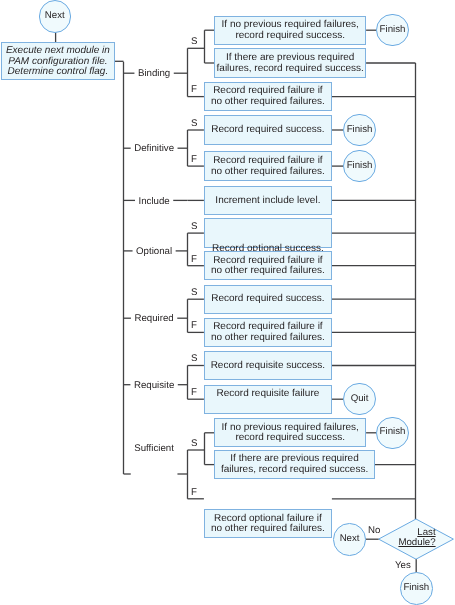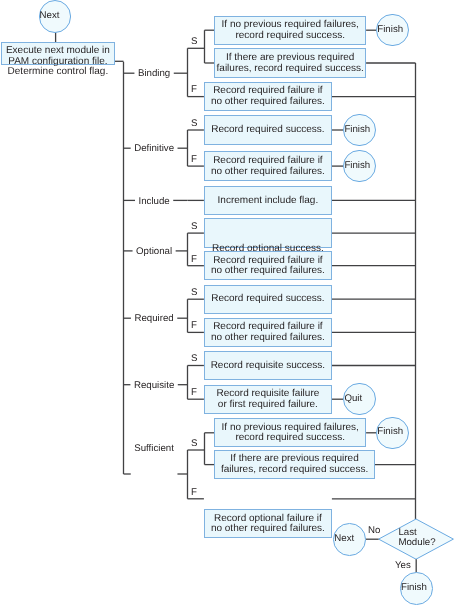--- a/index.html
+++ b/index.html
@@ -9,21 +9,21 @@
   #stage{position:absolute;left:0;top:0;width:455px;height:605px;}
   svg#wires{position:absolute;left:0;top:0;width:455px;height:605px;}
   .node{position:absolute;box-sizing:border-box;
         background:#e9f7fc;border:1px solid #7fb2e0;
         font-size:10px;line-height:10.7px;color:#231f20;
         text-align:center;white-space:nowrap;}
   .node span{display:block;position:absolute;left:0;right:0;}
   .term{position:absolute;box-sizing:border-box;border-radius:50%;
         background:#f0fafd;border:1px solid #6aaae2;
         font-size:9.7px;line-height:10.7px;color:#231f20;
-        white-space:nowrap;}
+        text-align:center;white-space:nowrap;}
   .glabel{position:absolute;font-size:9.7px;line-height:10.7px;
           color:#231f20;white-space:nowrap;}
 </style>
 </head>
 <body>
 
 <div id="stage">
   <svg id="wires" viewBox="0 0 455 605" xmlns="http://www.w3.org/2000/svg">
       <path d="M55.6 32.3 L55.6 42.2" stroke="#414143" stroke-width="1.3" fill="none"></path>
       <path d="M114.2 61.3 L123.5 61.3" stroke="#414143" stroke-width="1.3" fill="none"></path>
@@ -81,21 +81,21 @@
       <path d="M331.9 332.4 L415.5 332.4" stroke="#414143" stroke-width="1.3" fill="none"></path>
       <path d="M331.9 365.5 L415.5 365.5" stroke="#414143" stroke-width="1.3" fill="none"></path>
       <path d="M374.8 464.6 L415.5 464.6" stroke="#414143" stroke-width="1.3" fill="none"></path>
       <path d="M331.9 498.8 L415.5 498.8" stroke="#414143" stroke-width="1.3" fill="none"></path>
       <path d="M415.5 63 L415.5 519" stroke="#414143" stroke-width="1.3" fill="none"></path>
       <path d="M378.6 539.1 L416 519 L453.4 539.1 L416 559.2 Z" fill="#f0fafd" stroke="#6aaae2" stroke-width="1"></path>
       <path d="M378.6 539.2 L365.6 539.2" stroke="#414143" stroke-width="1.3" fill="none"></path>
       <path d="M416.2 559.2 L416.2 572.5" stroke="#414143" stroke-width="1.3" fill="none"></path>
     </svg>
 <div class="term" style="left: 38.5px; top: 0.2px; width: 32.6px; height: 32.6px; padding-top: 9.95px;"><span>Next</span></div>
-    <div class="node" style="left: 1.1px; top: 42.4px; width: 113.6px; height: 23px;">
+    <div class="node" style="left: 1.1px; top: 42.4px; width: 113.6px; height: 38px; font-style: italic;">
       <span style="top: 2.7px;">Execute next module in</span>
       <span style="top: 13.4px;">PAM configuration file.</span>
       <span style="top: 24.1px;">Determine control flag.</span>
     </div>
     <div class="glabel" style="left: 154.1px; top: 69.3px; transform: translateX(-50%);">Binding</div>
     <div class="glabel" style="left: 154.1px; top: 144.3px; transform: translateX(-50%);">Definitive</div>
     <div class="glabel" style="left: 154.1px; top: 196.5px; transform: translateX(-50%);">Include</div>
     <div class="glabel" style="left: 154.1px; top: 247px; transform: translateX(-50%);">Optional</div>
     <div class="glabel" style="left: 154.1px; top: 314.3px; transform: translateX(-50%);">Required</div>
     <div class="glabel" style="left: 154.1px; top: 380.8px; transform: translateX(-50%);">Requisite</div>
@@ -110,21 +110,21 @@
     <div class="glabel" style="left: 190.9px; top: 321.2px;">F</div>
     <div class="glabel" style="left: 190.9px; top: 354.3px;">S</div>
     <div class="glabel" style="left: 190.9px; top: 388px;">F</div>
     <div class="glabel" style="left: 190.9px; top: 438.8px;">S</div>
     <div class="glabel" style="left: 190.9px; top: 487.6px;">F</div>
     <div class="term" style="left: 376.3px; top: 14px; width: 32.4px; height: 32.4px; padding-top: 9.85px;"><span>Finish</span></div>
     <div class="term" style="left: 343.4px; top: 113.8px; width: 32.4px; height: 32.4px; padding-top: 9.85px;"><span>Finish</span></div>
     <div class="term" style="left: 343.4px; top: 149.9px; width: 32.4px; height: 32.4px; padding-top: 9.85px;"><span>Finish</span></div>
     <div class="term" style="left: 343.4px; top: 383px; width: 32.4px; height: 32.4px; padding-top: 9.85px;"><span>Quit</span></div>
     <div class="term" style="left: 376.3px; top: 416.6px; width: 32.4px; height: 32.4px; padding-top: 9.85px;"><span>Finish</span></div>
-    <div class="glabel" style="left: 417px; top: 527.5px; transform: translateX(-50%); text-align: left;">
+    <div class="glabel" style="left: 417px; top: 527.5px; transform: translateX(-50%); text-align: right; text-decoration: underline;">
       <div>Last</div>
       <div>Module?</div>
     </div>
     <div class="term" style="left: 333.3px; top: 523px; width: 32.6px; height: 32.6px; padding-top: 9.95px;"><span>Next</span></div>
     <div class="glabel" style="left: 380.4px; top: 526px; transform: translateX(-100%);">No</div>
     <div class="term" style="left: 400px; top: 572.2px; width: 32.6px; height: 32.6px; padding-top: 9.95px;"><span>Finish</span></div>
     <div class="glabel" style="left: 410.8px; top: 560.9px; transform: translateX(-100%);">Yes</div>
     <div class="node" style="left: 214.3px; top: 15.55px; width: 151.8px; height: 29.3px;">
       <span style="top: 3.55px;">If no previous required failures,</span>
       <span style="top: 14.25px;">record required success.</span>
@@ -138,42 +138,41 @@
       <span style="top: 14.25px;">no other required failures.</span>
     </div>
     <div class="node" style="left: 203.9px; top: 115.35px; width: 128px; height: 29.3px;">
       <span style="top: 8.9px;">Record required success.</span>
     </div>
     <div class="node" style="left: 203.9px; top: 151.45px; width: 128px; height: 29.3px;">
       <span style="top: 3.55px;">Record required failure if</span>
       <span style="top: 14.25px;">no other required failures.</span>
     </div>
     <div class="node" style="left: 203.9px; top: 185.75px; width: 128px; height: 29.3px;">
-      <span style="top: 8.9px;">Increment include flag.</span>
+      <span style="top: 8.9px;">Increment include level.</span>
     </div>
     <div class="node" style="left: 203.9px; top: 218.45px; width: 128px; height: 29.3px;">
       <span style="top: 25px;">Record optional success.</span>
     </div>
     <div class="node" style="left: 203.9px; top: 251.05px; width: 128px; height: 29.3px;">
       <span style="top: 3.55px;">Record required failure if</span>
       <span style="top: 14.25px;">no other required failures.</span>
     </div>
     <div class="node" style="left: 203.9px; top: 284.55px; width: 128px; height: 29.3px;">
       <span style="top: 8.9px;">Record required success.</span>
     </div>
     <div class="node" style="left: 203.9px; top: 317.75px; width: 128px; height: 29.3px;">
       <span style="top: 3.55px;">Record required failure if</span>
       <span style="top: 14.25px;">no other required failures.</span>
     </div>
     <div class="node" style="left: 203.9px; top: 350.85px; width: 128px; height: 29.3px;">
       <span style="top: 8.9px;">Record requisite success.</span>
     </div>
     <div class="node" style="left: 203.9px; top: 384.55px; width: 128px; height: 29.3px;">
       <span style="top: 3.55px;">Record requisite failure</span>
-      <span style="top: 14.25px;">or first required failure.</span>
     </div>
     <div class="node" style="left: 214.3px; top: 418.15px; width: 151.8px; height: 29.3px;">
       <span style="top: 3.55px;">If no previous required failures,</span>
       <span style="top: 14.25px;">record required success.</span>
     </div>
     <div class="node" style="left: 214.3px; top: 449.95px; width: 160.5px; height: 29.3px;">
       <span style="top: 3.55px;">If there are previous required</span>
       <span style="top: 14.25px;">failures, record required success.</span>
     </div>
     <div class="node" style="left: 203.9px; top: 484.15px; width: 128px; height: 29.3px; margin-top: 25px;">

